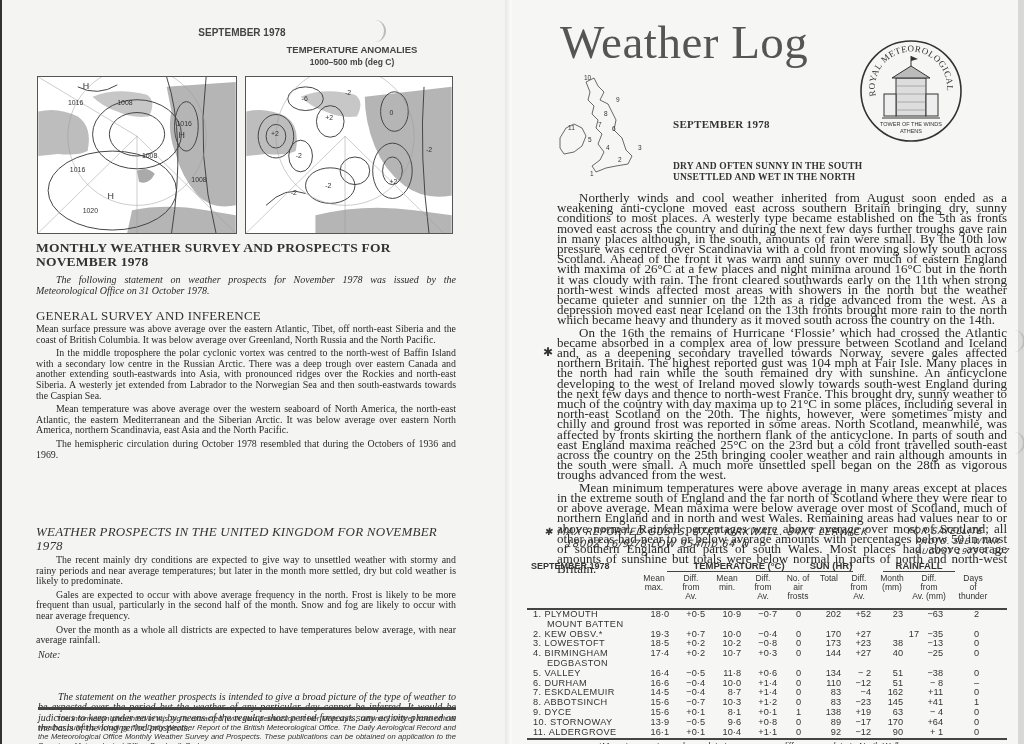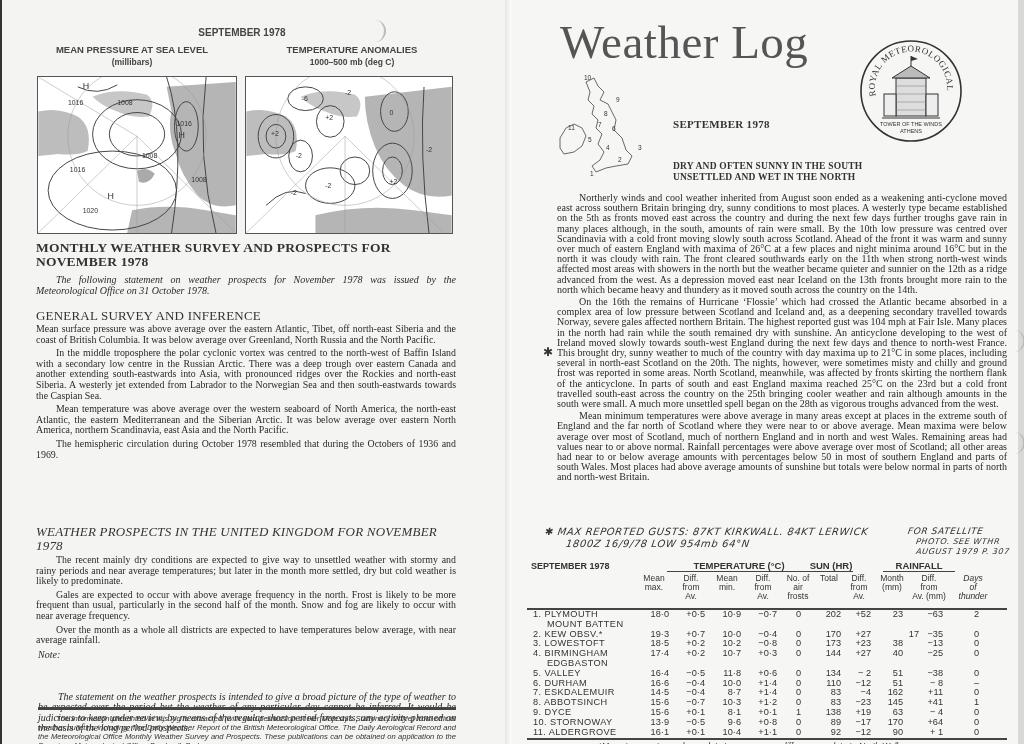--- a/index.html
+++ b/index.html
@@ -42,21 +42,21 @@
   .credit { position: absolute; left: 36px; top: 714px; width: 418px; font-family: "Liberation Sans", sans-serif; font-size: 7.6px; font-style: italic; line-height: 9px; text-align: justify; text-indent: 18px; color: #333; }
 
   .hole { position: absolute; width: 22px; height: 22px; border-radius: 50%; border-right: 2px solid #bbb; }
 
   
   .rp-title { position: absolute; left: 560px; top: 14px; font-size: 47px; color: #555; letter-spacing: 0.5px; line-height: 56px; }
   .seal { position: absolute; left: 858px; top: 38px; width: 106px; height: 106px; }
   .uk-map { position: absolute; left: 556px; top: 72px; width: 95px; height: 105px; }
   .rp-month { position: absolute; left: 673px; top: 118px; font-size: 11px; font-weight: bold; color: #333; letter-spacing: 0.3px; }
   .rp-headline { position: absolute; left: 673px; top: 161px; font-size: 9.5px; font-weight: bold; line-height: 11px; color: #333; letter-spacing: 0.2px; }
-  .rp-body { position: absolute; left: 557px; top: 193px; width: 450px; font-size: 10px; line-height: 10.2px; text-align: justify; }
+  .rp-body { position: absolute; left: 557px; top: 193px; width: 450px; font-size: 13px; line-height: 10.2px; text-align: justify; }
   .rp-body p { text-indent: 22px; margin-bottom: 2px; }
 
   .hand { position: absolute; font-family: "DejaVu Sans", sans-serif; font-style: italic; font-size: 10px; color: #333; letter-spacing: 0.6px; transform: skewX(-8deg); }
   .asterisk-mark { position: absolute; left: 543px; top: 345px; font-size: 12px; color: #333; }
 
   
   .tbl { position: absolute; left: 527px; top: 560px; width: 480px; font-family: "Liberation Sans", sans-serif; color: #333; }
   .tbl-head { position: relative; height: 48px; font-size: 8.5px; line-height: 9px; }
   .th { position: absolute; text-align: center; }
   .th.group { font-size: 9.5px; font-weight: bold; border-bottom: 1px solid #444; padding-bottom: 1px; }
@@ -69,24 +69,20 @@
   .c-name2 { left: 20px; letter-spacing: 0.4px; }
   .num { text-align: right; }
   .tbl-foot { font-size: 8.5px; text-align: center; margin-top: 1px; font-style: italic; color: #333; }
 </style>
 </head>
 <body>
 
 <div class="page page-left">
   <div class="lp-month">SEPTEMBER 1978</div>
 
-  <div class="lp-maptitle mt1">
-    <div>MEAN PRESSURE AT SEA LEVEL</div>
-    <div class="sub">(millibars)</div>
-  </div>
   <div class="lp-maptitle mt2">
     <div>TEMPERATURE ANOMALIES</div>
     <div class="sub">1000–500 mb (deg C)</div>
   </div>
 
   <div class="map map1">
     <svg viewBox="0 0 200 158">
       <rect width="200" height="158" fill="#fff"></rect>
       <path d="M0 35 Q20 30 40 40 Q55 50 50 75 Q40 80 20 78 L0 80 Z" fill="#bdbdbd"></path>
       <path d="M55 20 Q80 10 110 18 Q120 25 112 40 Q95 42 80 35 Q65 30 55 20 Z" fill="#c7c7c7"></path>
@@ -312,21 +308,21 @@
     <div class="th" style="left:350px; width:30px; top:14px;">
       <div></div>
         <div>Month</div>
         <div>(mm)</div>
     </div>
     <div class="th" style="left:380px; width:44px; top:14px;">
       <div>Diff.</div>
         <div>from</div>
         <div>Av. (mm)</div>
     </div>
-    <div class="th" style="left:426px; width:40px; top:14px;font-style:italic;">
+    <div class="th" style="left:426px; width:40px; top:14px;">
       <div>Days</div>
         <div>of</div>
         <div>thunder</div>
     </div>
   </div>
   <div class="tbl-rule"></div>
 
   <div id="tbl-body">
       <div class="tbl-row">
         <span class="c-name">1. PLYMOUTH</span>

